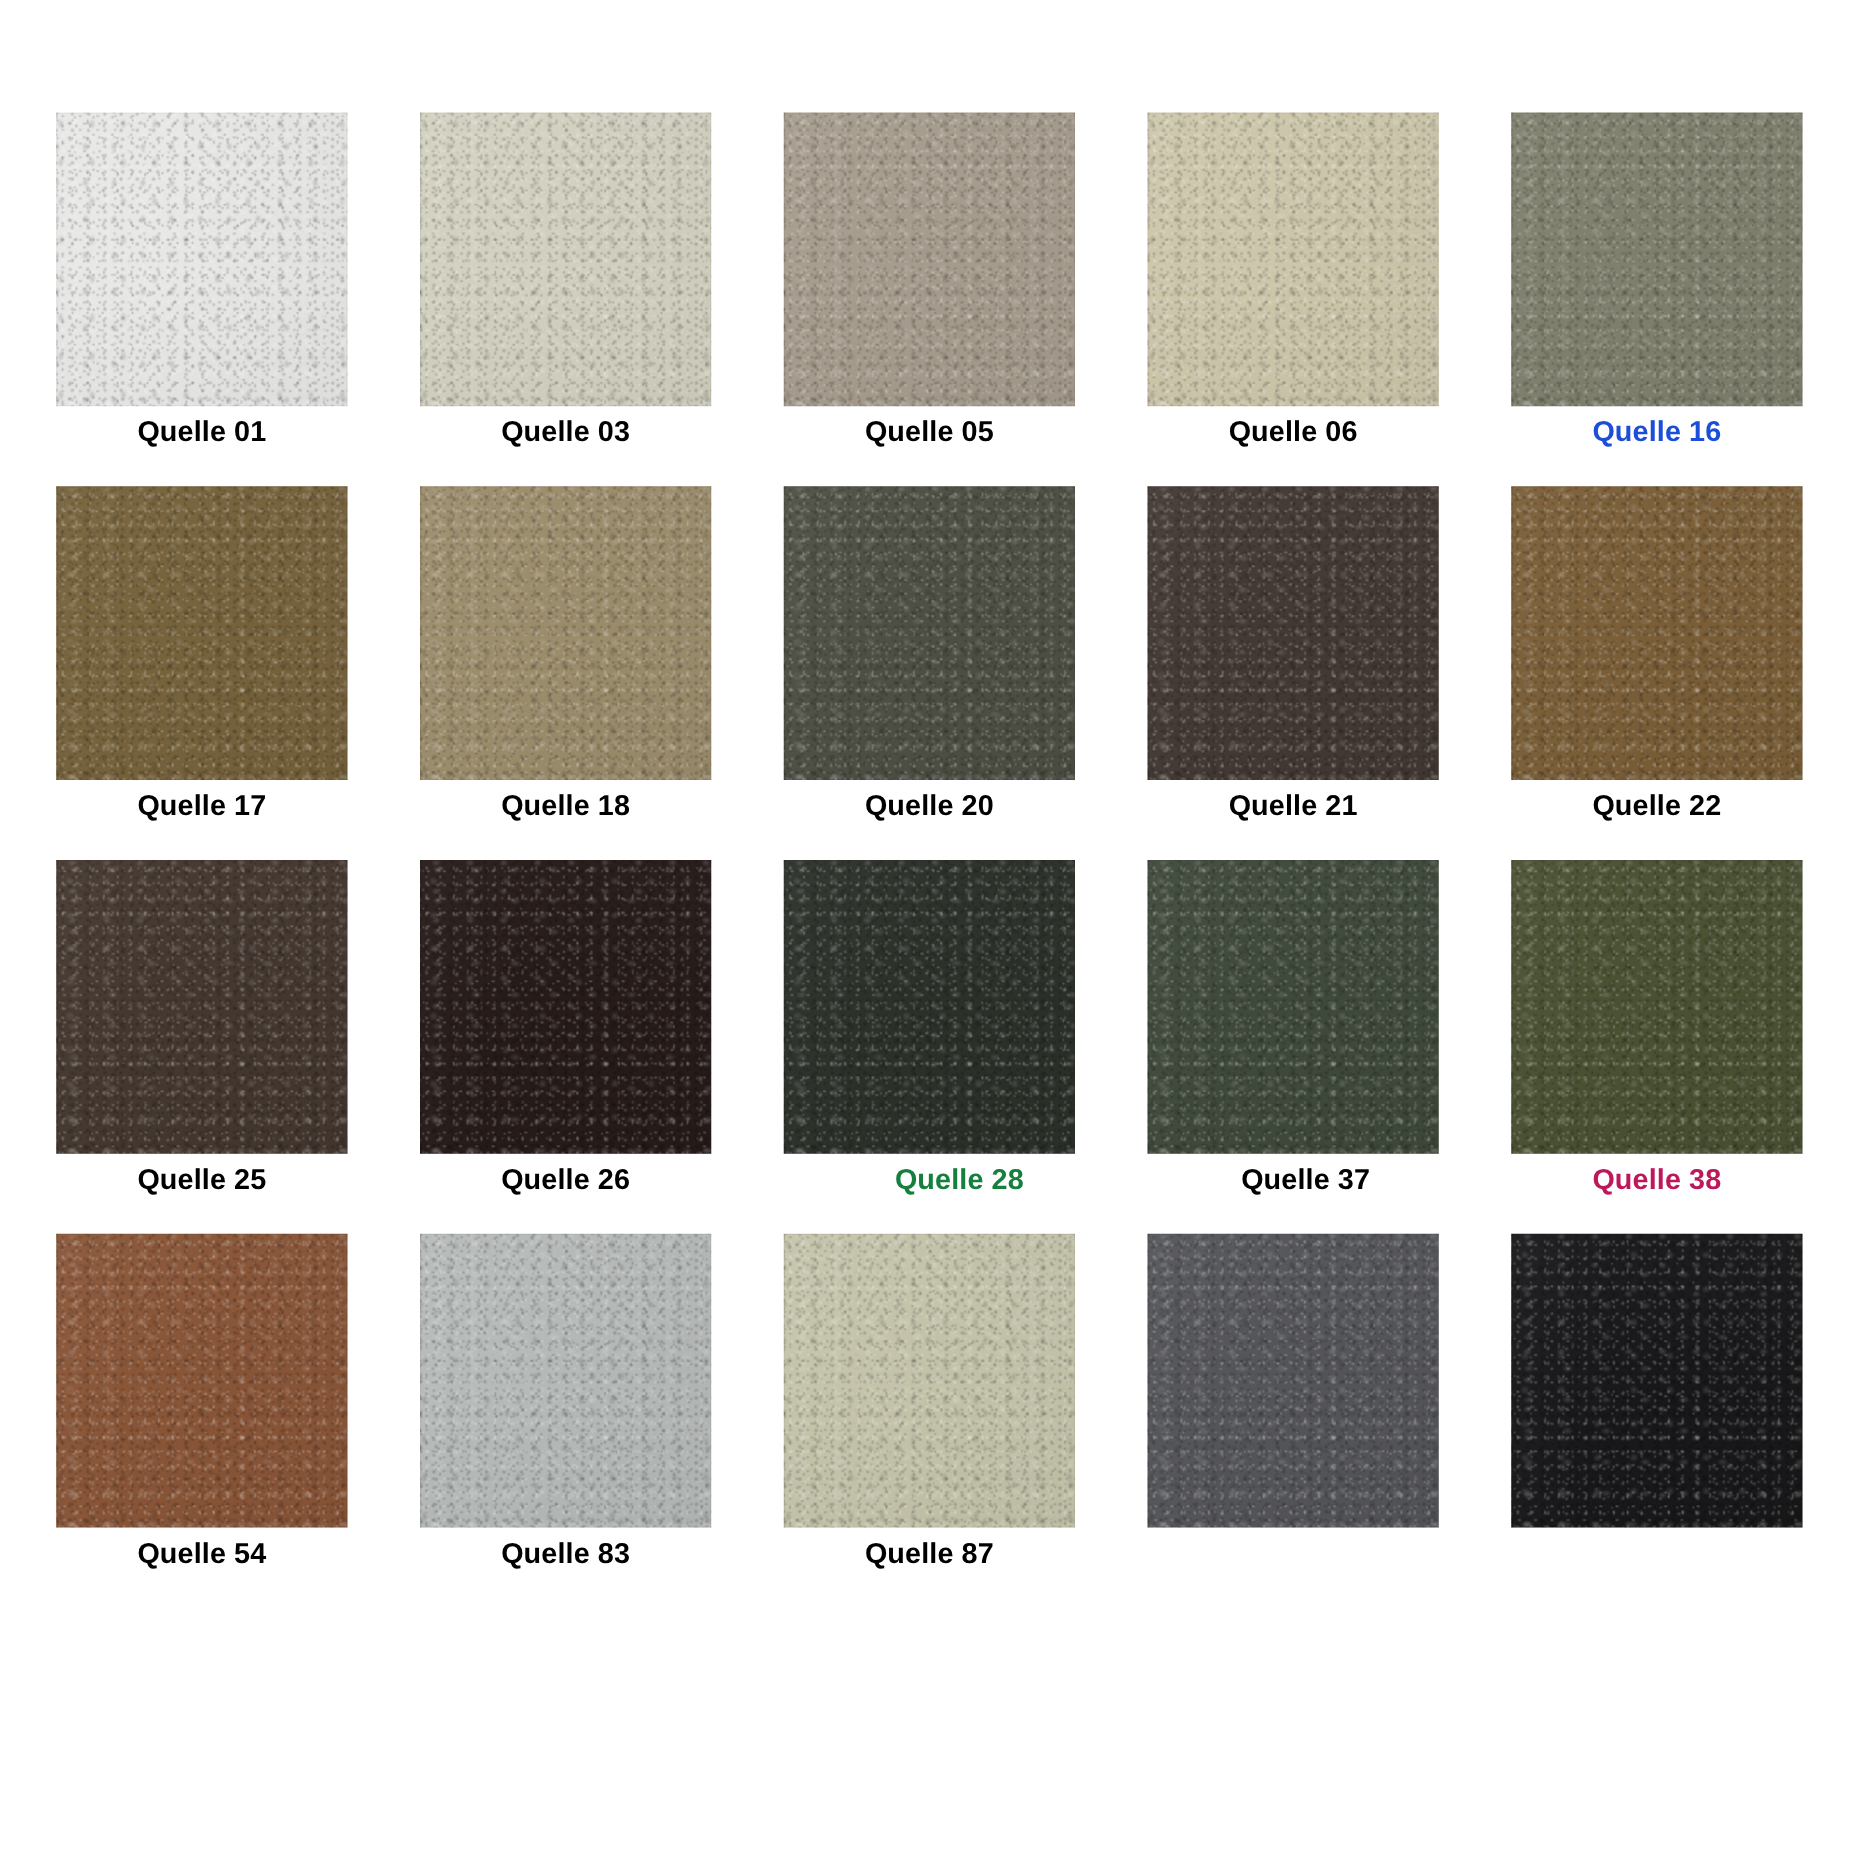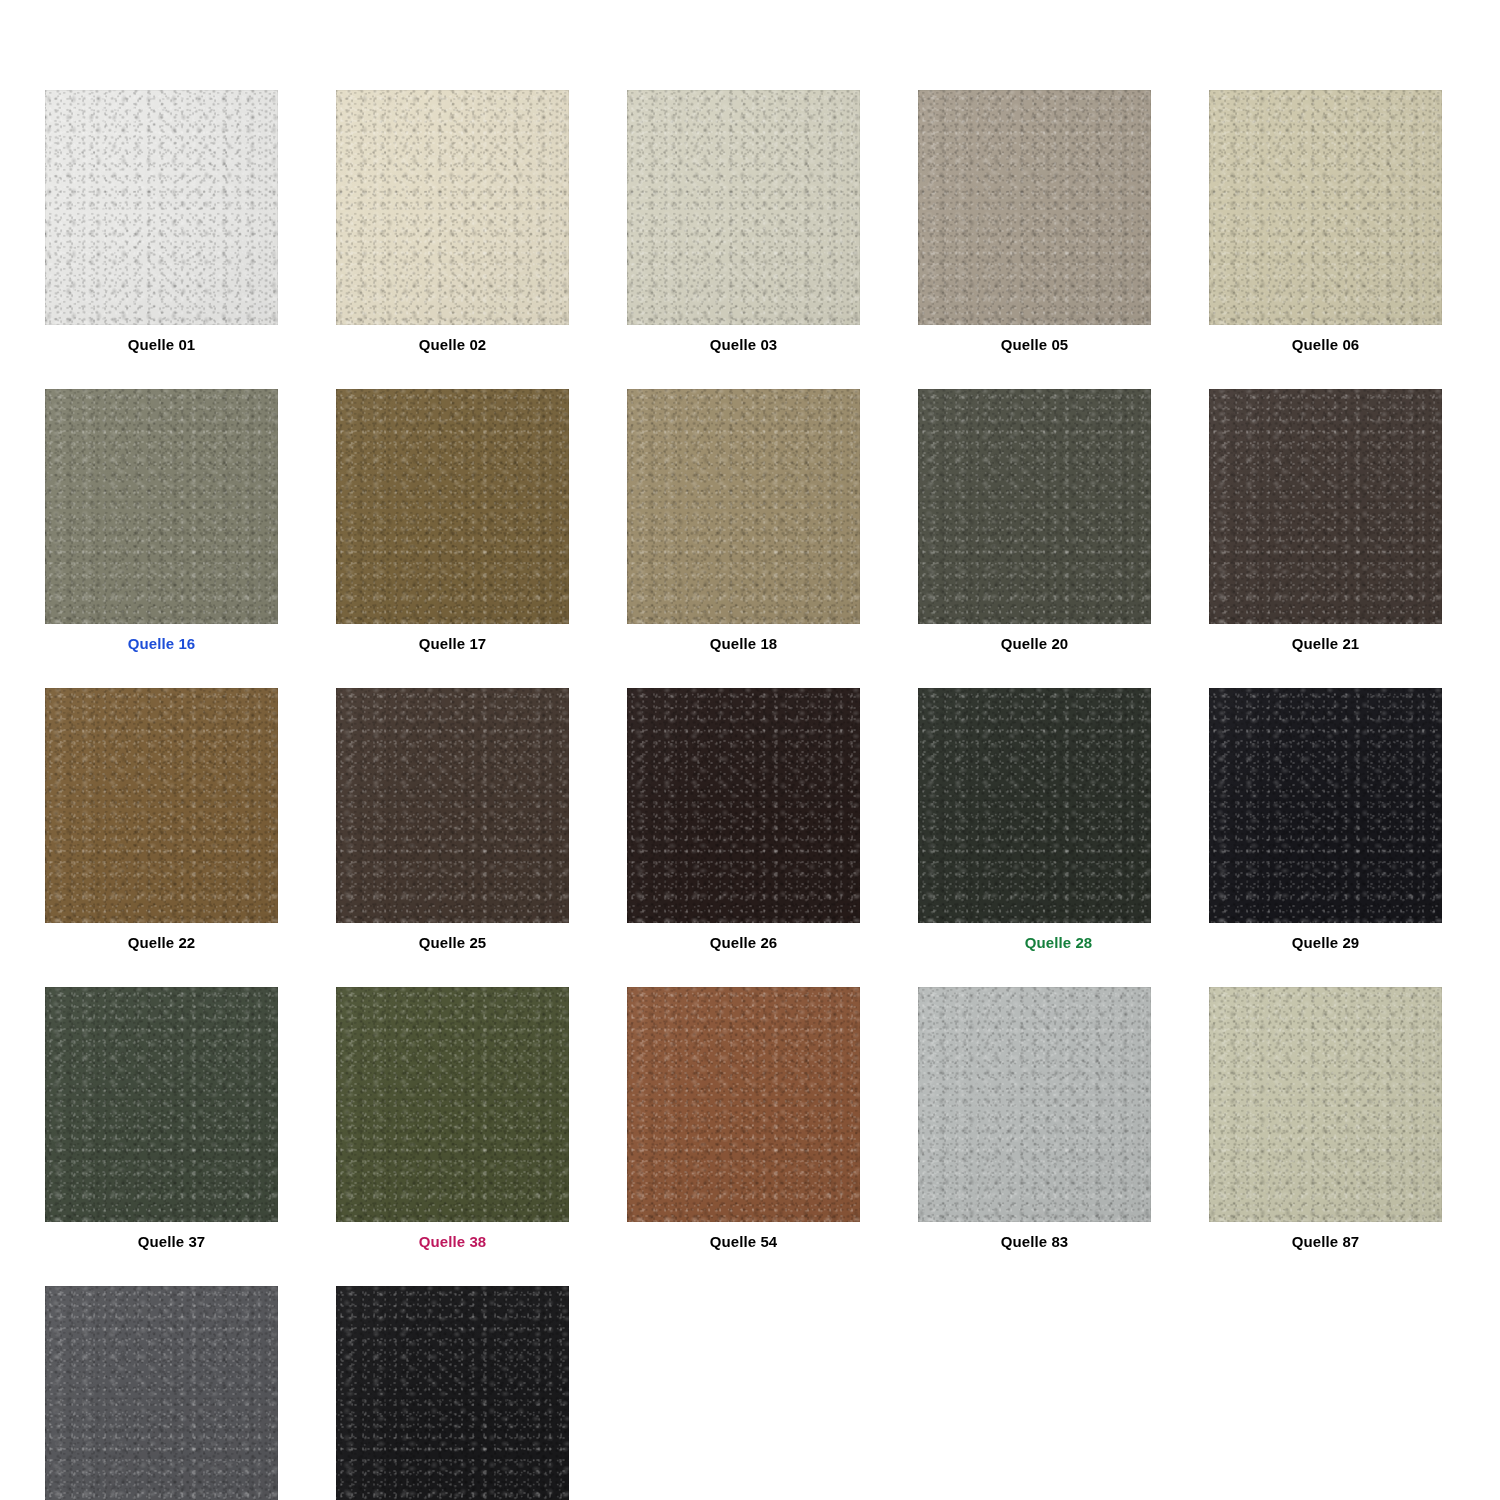--- a/index.html
+++ b/index.html
@@ -87,40 +87,36 @@
       linear-gradient(97deg,  rgba(255,255,255,0.07) 0%, rgba(0,0,0,0.00) 38%, rgba(0,0,0,0.06) 100%),
       linear-gradient(183deg, rgba(255,255,255,0.05) 0%, rgba(0,0,0,0.00) 52%, rgba(0,0,0,0.05) 100%);
     background-size: 27px 23px, 23px 29px, 31px 25px, 25px 31px, 29px 27px, 100% 100%, 100% 100%;
     background-position: 0 0, 11px 7px, 5px 16px, 17px 3px, 9px 13px, 0 0, 0 0;
     opacity: 0.62;
     pointer-events: none;
   }
 
   .swatch-label {
     margin-top: 6px;
-    font-size: 15px;
+    font-size: 23px;
     font-weight: 700;
     letter-spacing: 0.1px;
     color: #000000;
     text-align: center;
     line-height: 28px;
     white-space: nowrap;
   }
 </style>
 </head>
 <body style="background: rgb(255, 255, 255);">
 
 <main id="swatch-grid">
     <div class="swatch-cell">
       <div class="swatch-chip" style="background-color: rgb(232, 232, 230);"></div>
       <div class="swatch-label" style="color: rgb(0, 0, 0);">Quelle 01</div>
-    </div>
-    <div class="swatch-cell">
-      <div class="swatch-chip" style="background-color: rgb(227, 220, 198);"></div>
-      <div class="swatch-label" style="color: rgb(0, 0, 0);">Quelle 02</div>
     </div>
     <div class="swatch-cell">
       <div class="swatch-chip" style="background-color: rgb(211, 209, 192);"></div>
       <div class="swatch-label" style="color: rgb(0, 0, 0); text-align: right;">Quelle 03</div>
     </div>
     <div class="swatch-cell">
       <div class="swatch-chip" style="background-color: rgb(167, 157, 142);"></div>
       <div class="swatch-label" style="color: rgb(0, 0, 0);">Quelle 05</div>
     </div>
     <div class="swatch-cell">
@@ -157,24 +153,20 @@
     </div>
     <div class="swatch-cell">
       <div class="swatch-chip" style="background-color: rgb(39, 28, 26);"></div>
       <div class="swatch-label" style="color: rgb(0, 0, 0);">Quelle 26</div>
     </div>
     <div class="swatch-cell">
       <div class="swatch-chip" style="background-color: rgb(44, 49, 42);"></div>
       <div class="swatch-label" style="color: #15803d; margin-left: 48px;">Quelle 28</div>
     </div>
     <div class="swatch-cell">
-      <div class="swatch-chip" style="background-color: rgb(23, 23, 28);"></div>
-      <div class="swatch-label" style="color: rgb(0, 0, 0);">Quelle 29</div>
-    </div>
-    <div class="swatch-cell">
       <div class="swatch-chip" style="background-color: rgb(64, 74, 60);"></div>
       <div class="swatch-label" style="color: rgb(0, 0, 0); margin-left: 20px;">Quelle 37</div>
     </div>
     <div class="swatch-cell">
       <div class="swatch-chip" style="background-color: rgb(75, 82, 51);"></div>
       <div class="swatch-label" style="color: #be185d;">Quelle 38</div>
     </div>
     <div class="swatch-cell">
       <div class="swatch-chip" style="background-color: rgb(138, 86, 56);"></div>
       <div class="swatch-label" style="color: rgb(0, 0, 0);">Quelle 54</div>

